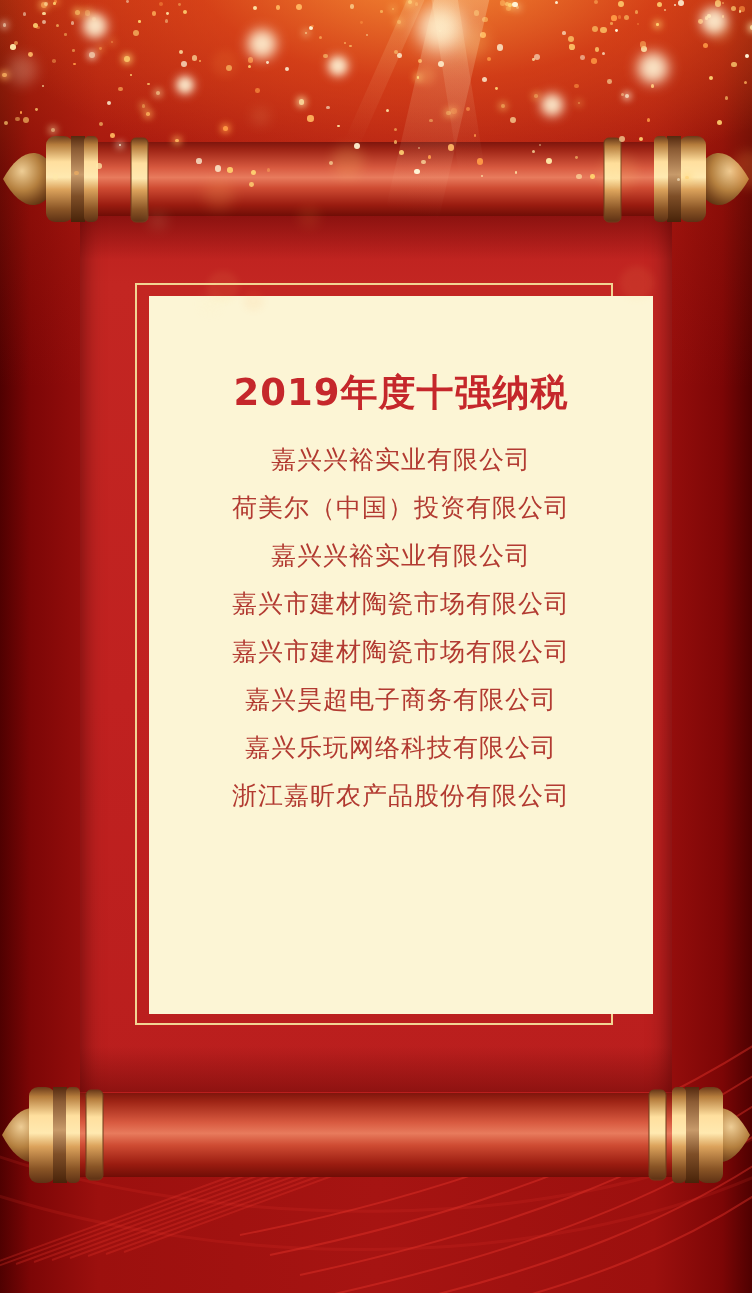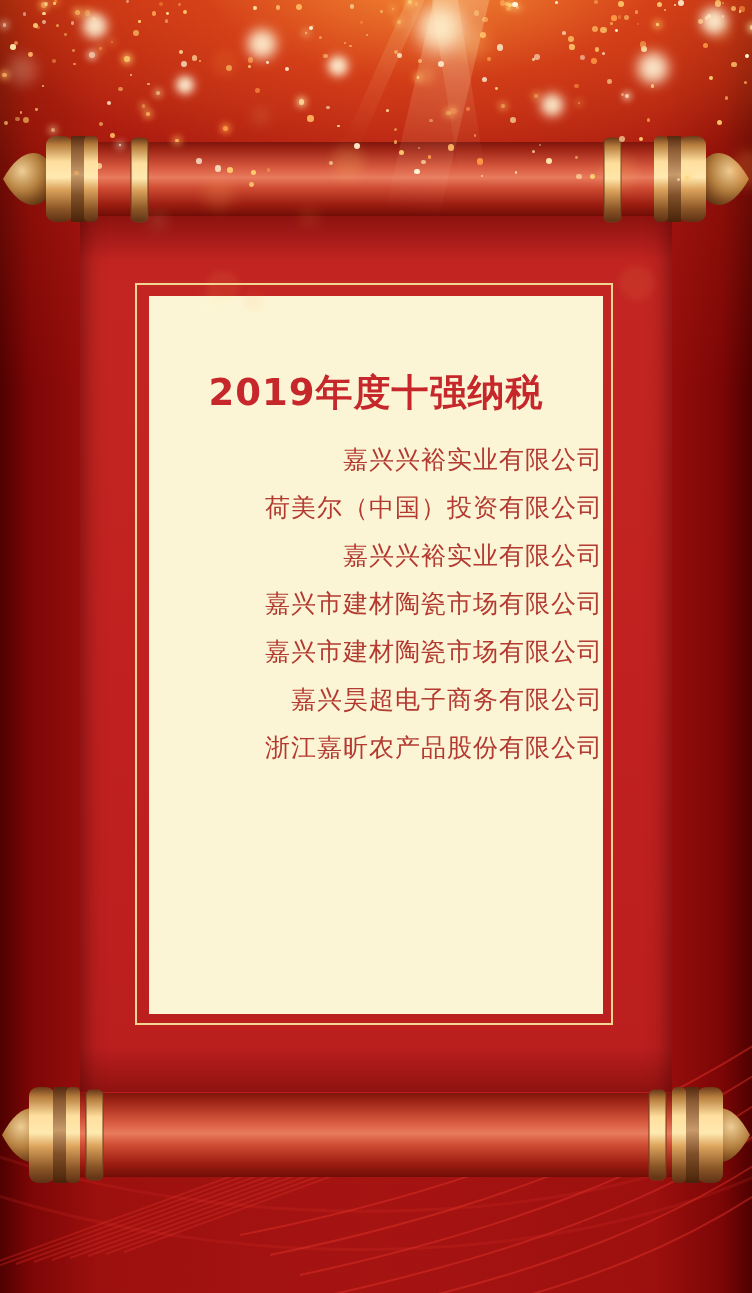--- a/index.html
+++ b/index.html
@@ -30,25 +30,25 @@
     position:absolute;left:80px;top:168px;width:592px;height:965px;z-index:2;
     background:linear-gradient(180deg,#a91a16 0%,#bb201d 5%,#c32622 12%,#c02120 55%,#b91e1d 100%);
     box-shadow:inset 16px 0 20px -12px rgba(60,0,0,.55), inset -16px 0 20px -12px rgba(60,0,0,.55);
   }
   .rod-shadow-top{position:absolute;left:80px;top:214px;width:592px;height:46px;z-index:3;
     background:linear-gradient(180deg,rgba(90,4,2,.5),rgba(90,4,2,0));}
   .rod-shadow-bottom{position:absolute;left:80px;top:1046px;width:592px;height:46px;z-index:3;
     background:linear-gradient(0deg,rgba(90,4,2,.45),rgba(90,4,2,0));}
   .panel-frame{position:absolute;left:135px;top:283px;width:478px;height:742px;z-index:4;
     border:2px solid var(--frame-gold);box-sizing:border-box;}
-  .panel{position:absolute;left:149px;top:296px;width:454px;height:718px;z-index:4;
+  .panel{position:absolute;left:149px;top:296px;width:504px;height:718px;z-index:4;
     background:var(--panel-cream);display:flex;flex-direction:column;align-items:center;}
   .title{margin-top:74px;text-align:center;color:var(--title-red);
     font-size:37px;line-height:46px;font-weight:900;letter-spacing:1px;}
-  .company-list{margin-top:20px;width:100%;text-align:right;}
+  .company-list{margin-top:20px;width:100%;text-align:center;}
   .company-row{font-size:25px;line-height:48px;color:var(--text-red);font-weight:500;letter-spacing:1px;}
   .rod{position:absolute;left:0;z-index:5;}
   .rod-top{top:130px;}
   .rod-bottom{top:1078px;}
 </style>
 </head>
 <body>
 
 <div class="stage">
 
@@ -81,20 +81,21 @@
     <div class="title">
       <div>2019年度十强纳税</div>
     </div>
     <div class="company-list">
         <div class="company-row">嘉兴兴裕实业有限公司</div>
         <div class="company-row">荷美尔（中国）投资有限公司</div>
         <div class="company-row">嘉兴兴裕实业有限公司</div>
         <div class="company-row">嘉兴市建材陶瓷市场有限公司</div>
         <div class="company-row">嘉兴市建材陶瓷市场有限公司</div>
         <div class="company-row">嘉兴昊超电子商务有限公司</div>
+        <div class="company-row">嘉兴乐玩网络科技有限公司</div>
         <div class="company-row">浙江嘉昕农产品股份有限公司</div>
       </div>
   </div>
 
   <svg class="rod rod-top" width="752" height="100" viewBox="0 0 752 100" xmlns="http://www.w3.org/2000/svg">
     <defs>
       <linearGradient id="rodT" x1="0" y1="0" x2="0" y2="1">
         <stop offset="0" stop-color="#7e150c"></stop>
           <stop offset=".1" stop-color="#9e2415"></stop>
         <stop offset=".35" stop-color="#d85a40"></stop>

